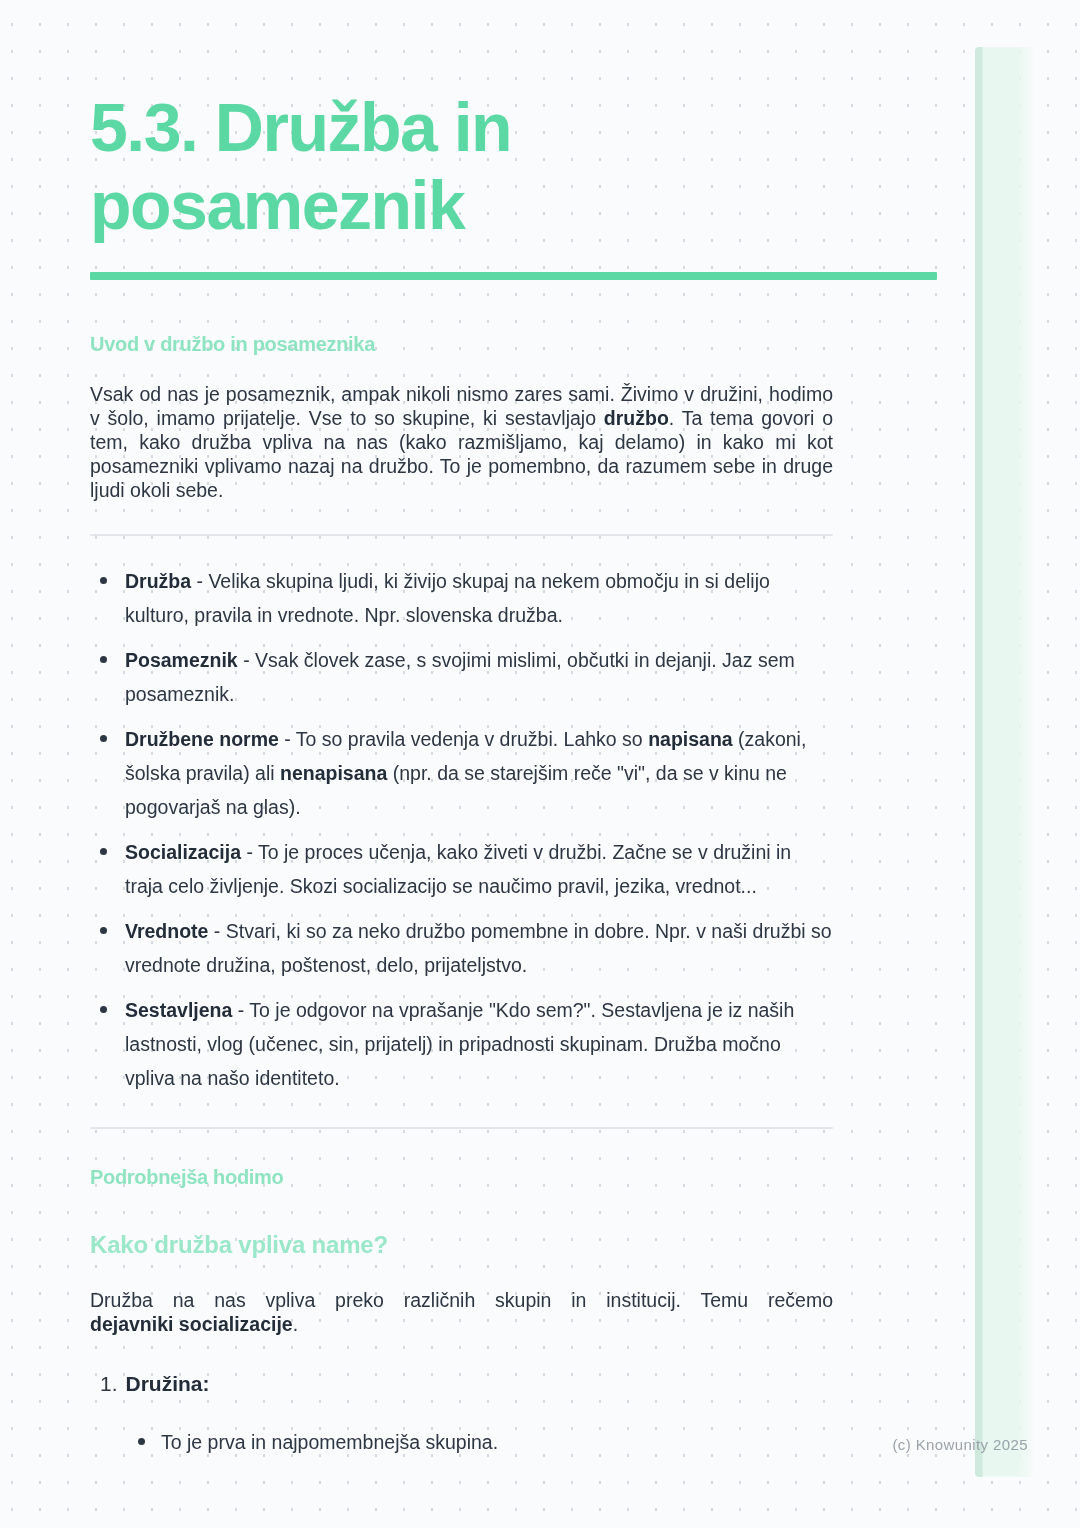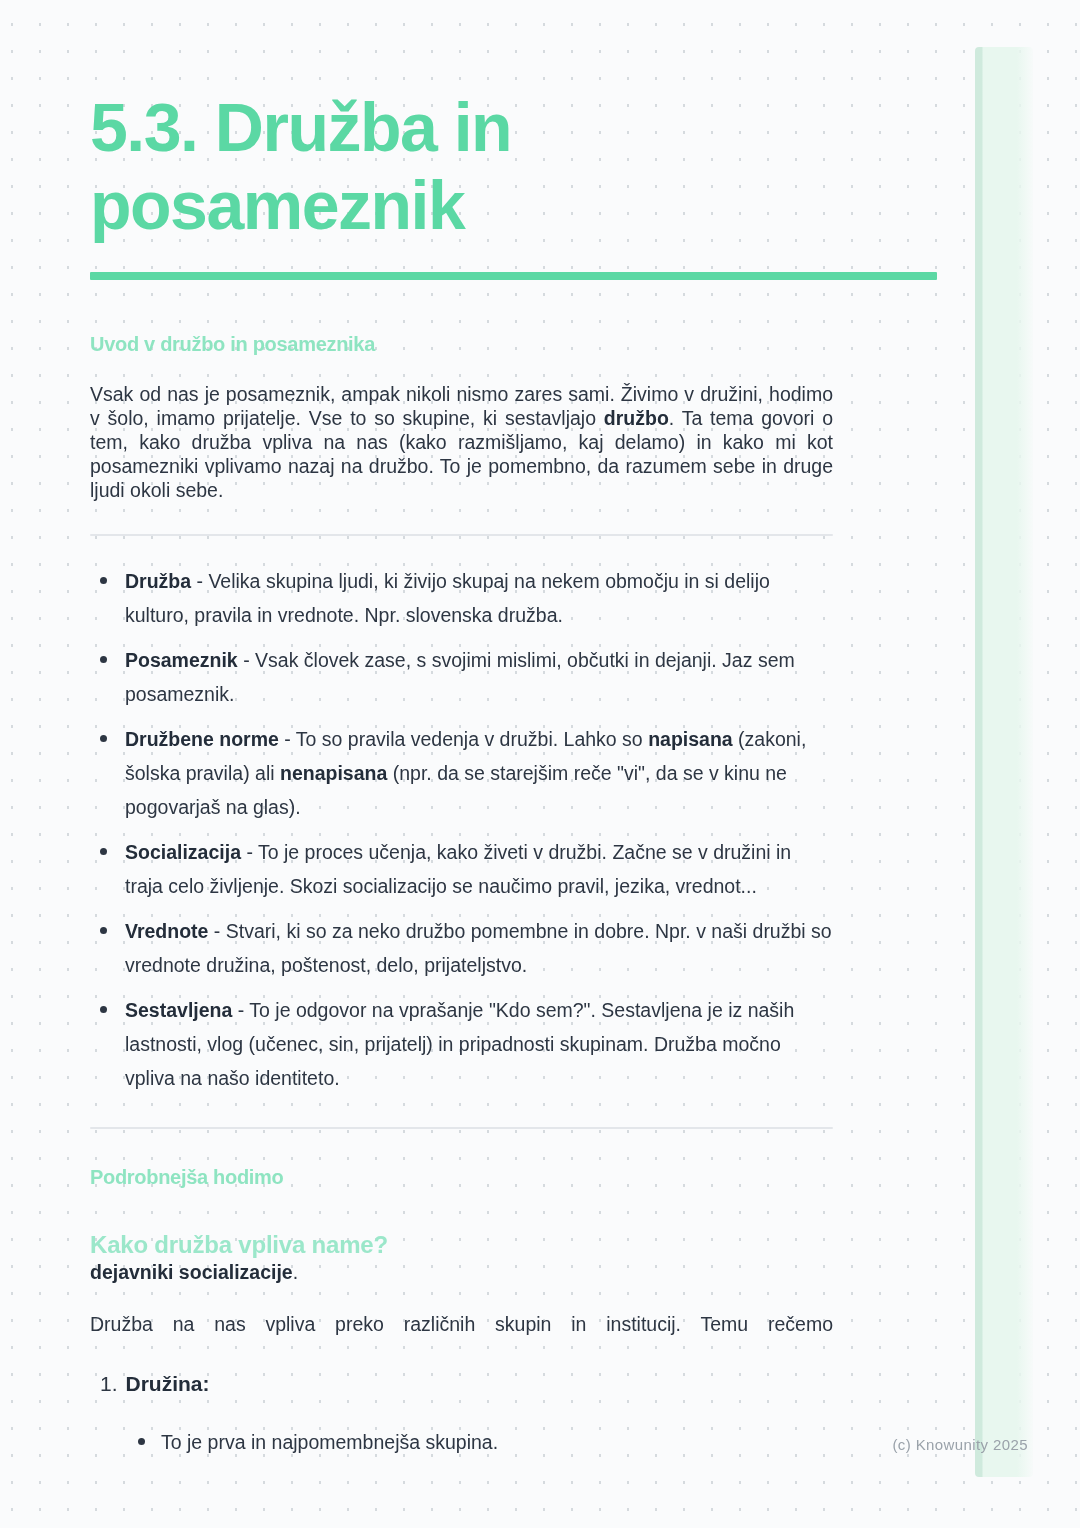--- a/index.html
+++ b/index.html
@@ -189,22 +189,22 @@
           <span class="li-text"><b>Sestavljena</b><span> - To je odgovor na vprašanje "Kdo sem?". Sestavljena je iz naših lastnosti, vlog (učenec, sin, prijatelj) in pripadnosti skupinam. Družba močno vpliva na našo identiteto.</span></span>
         </li>
       </ul>
     </section>
 
     <hr class="divider">
 
     <section>
       <h2 class="section-heading heading-detail">Podrobnejša hodimo</h2>
       <h3 class="sub-heading">Kako družba vpliva name?</h3>
+      <p class="body-par force-justify" style="margin-top:28px;"><span>Družba na nas vpliva preko različnih skupin in institucij. Temu rečemo</span></p>
       <p class="body-par" style="margin-top:0; text-align:left;"><b>dejavniki socializacije</b><span>.</span></p>
-      <p class="body-par force-justify" style="margin-top:28px;"><span>Družba na nas vpliva preko različnih skupin in institucij. Temu rečemo</span></p>
 
       <div class="numbered-item">
         <span class="num">1.</span><b>Družina:</b>
       </div>
 
       <div class="sub-bullet">
         <span class="dot"></span>
         <span>To je prva in najpomembnejša skupina.</span>
       </div>
     </section>

